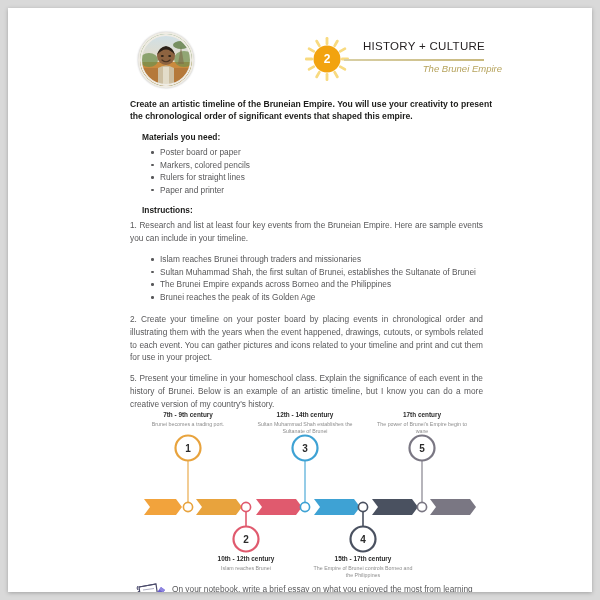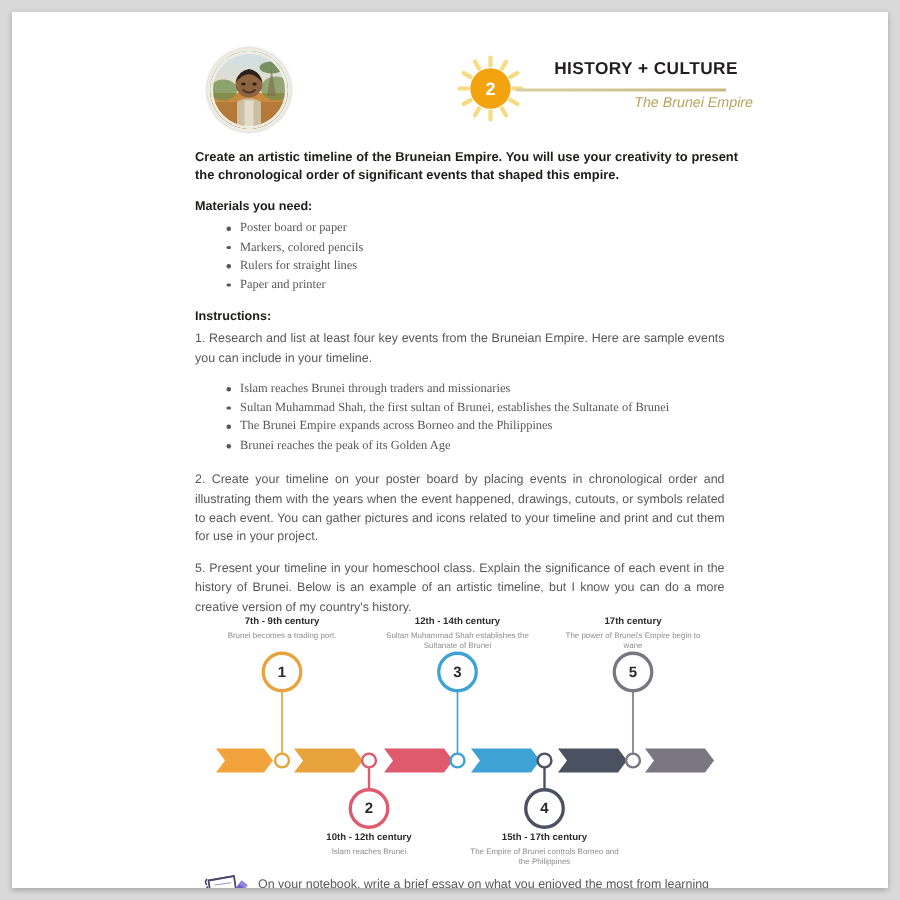--- a/index.html
+++ b/index.html
@@ -54,23 +54,23 @@
   .hrule{
     position:absolute;
     left:214px; top:37px;
     width:140px; height:2px;
     background:linear-gradient(to right,#d8cfa4,#c9b97f);
   }
   .htitle{
     position:absolute;
     left:226px; top:18px;
     width:136px;
-    text-align:right;
+    text-align:center;
     font-size:11.5px;
-    font-weight:bold;
+    font-weight:normal;
     letter-spacing:.3px;
     color:#231f20;
   }
   .hsub{
     position:absolute;
     left:236px; top:41px;
     width:136px;
     text-align:right;
     font-size:9.5px;
     font-style:italic;
@@ -83,34 +83,33 @@
     font-weight:bold;
     color:#1d1d1b;
     line-height:1.45;
     margin:4px 0 9px 0;
     text-align:justify;
   }
   .subhead{
     font-size:8.4px;
     font-weight:bold;
     color:#1d1d1b;
-    margin:0 0 4px 0;
+    margin:0 0 4px 12px;
   }
   ul.bullets{
     margin:0 0 9px 0;
     padding-left:30px;
     list-style:none;
   }
   ul.bullets li{
     position:relative;
     font-size:8.3px;
     color:#58585a;
     line-height:1.52;
     margin:0;
-    font-family:Liberation Serif, serif;
   }
   ul.bullets li:before{
     content:"";
     position:absolute;
     left:-9px; top:5px;
     width:2.6px;height:2.6px;
     border-radius:50%;
     background:#58585a;
   }
   .para{

